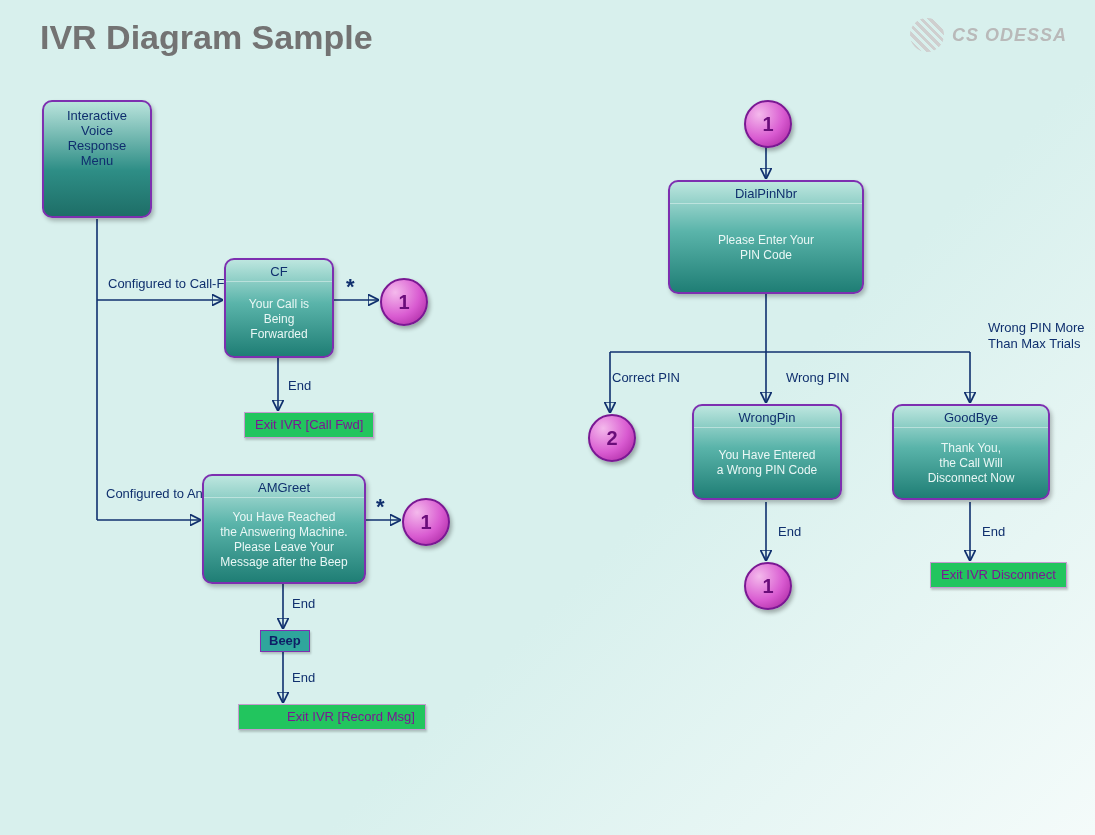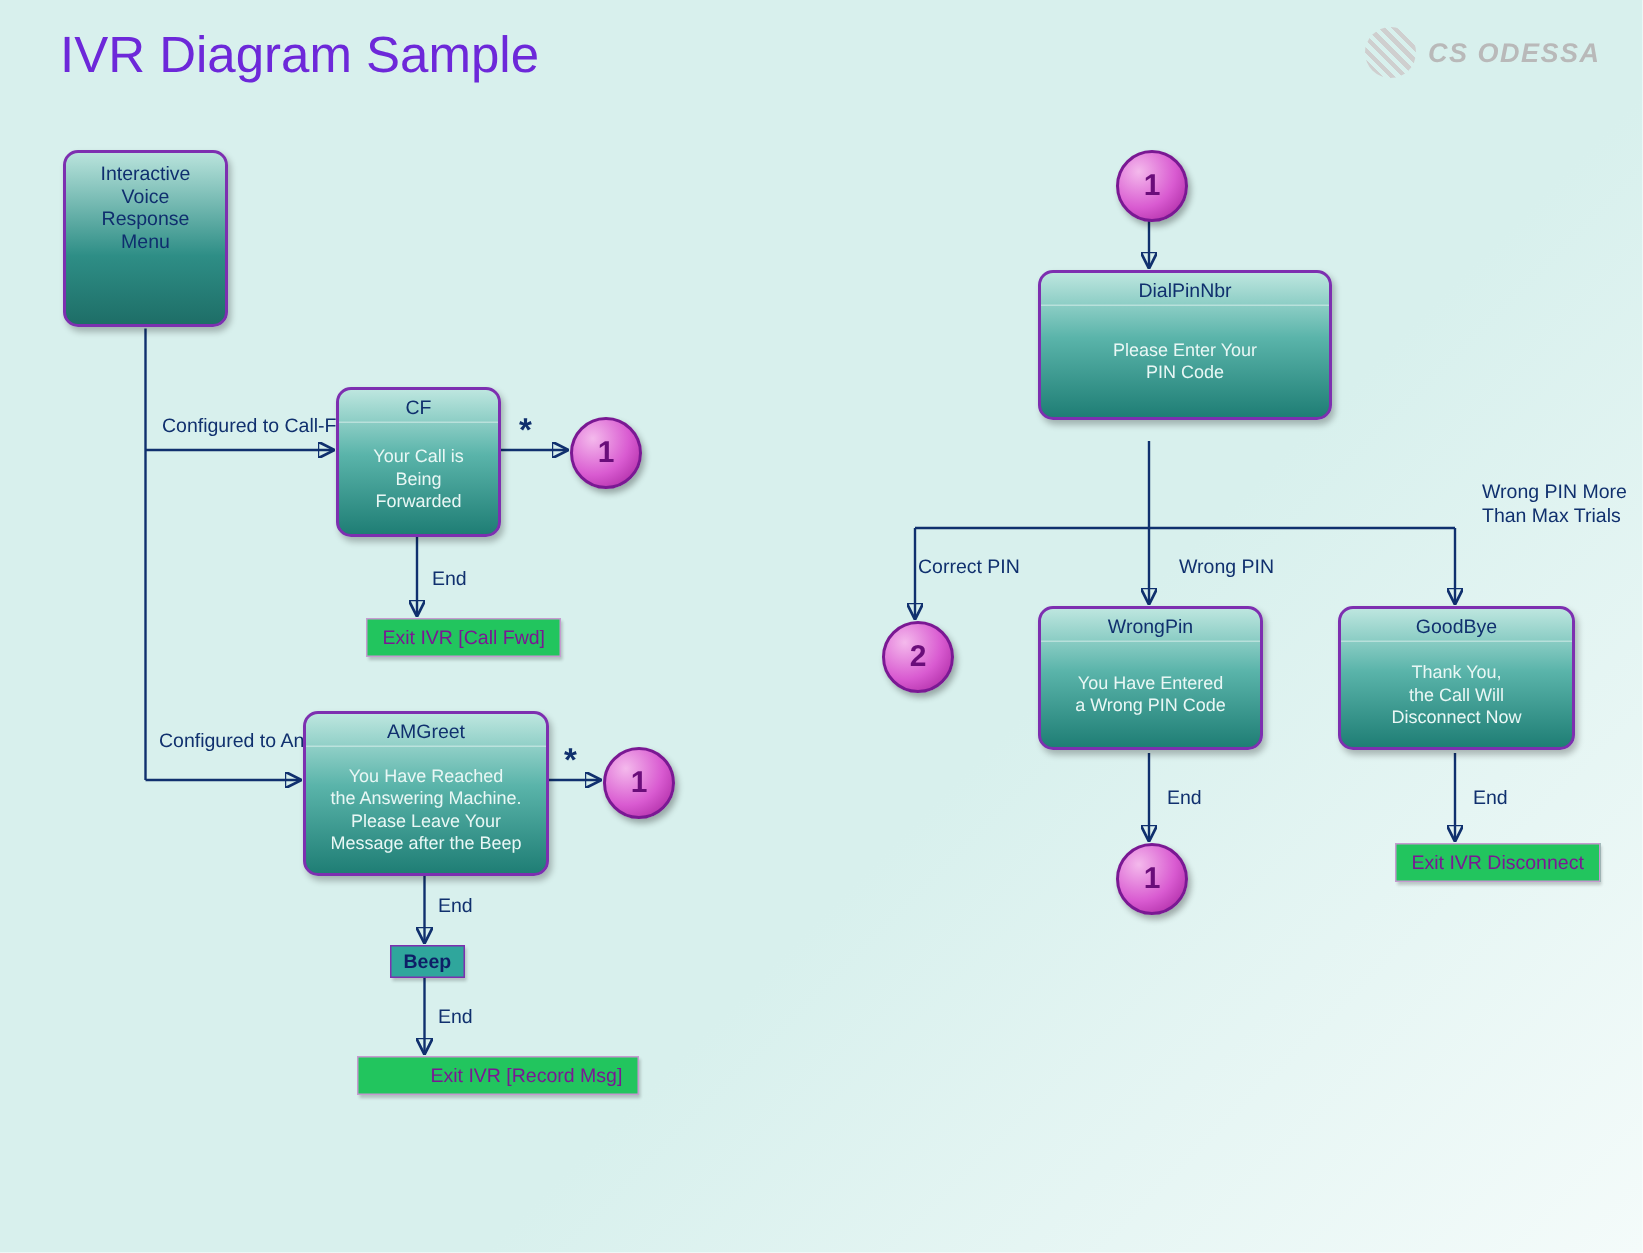--- a/index.html
+++ b/index.html
@@ -4,21 +4,21 @@
 <style>
   html,body{margin:0;padding:0;}
   body{
     width:1095px;height:835px;
     background:linear-gradient(135deg,#d8f0ed 0%,#d8f0ed 60%,#f4fbfa 100%);
     font-family:"Segoe UI",Arial,sans-serif;
     position:relative;overflow:hidden;
   }
   .title{
     position:absolute;left:40px;top:18px;
-    font-size:34px;color:#6d28d9;font-weight:400;
+    font-size:34px;color:#737373;font-weight:700;
   }
   .logo{
     position:absolute;right:28px;top:18px;
     color:#b9b9b9;font-weight:bold;font-style:italic;
     font-size:18px;letter-spacing:1px;
     display:flex;align-items:center;gap:8px;
   }
   .logo-swirl{
     width:34px;height:34px;border-radius:50%;
     background:repeating-linear-gradient(45deg,#cfcfcf 0 3px,transparent 3px 6px);
@@ -155,21 +155,21 @@
 <div class="circ abs" style="left:402px;top:498px;">1</div>
 
 <div class="lbl abs" style="left:292px;top:596px;">End</div>
 <div class="tag small abs" style="left:260px;top:630px;background:#2fa69c;color:#0e1e66;border-color:#7d2fb0;font-weight:bold;">Beep</div>
 <div class="lbl abs" style="left:292px;top:670px;">End</div>
 <div class="tag abs" style="left:238px;top:704px;padding-left:48px;">Exit IVR
 [Record Msg]</div>
 
 <div class="circ abs" style="left:744px;top:100px;">1</div>
 
-<div class="act-box abs" style="left:692px;top:180px;width:196px;height:100px;">
+<div class="act-box abs" style="left:668px;top:180px;width:196px;height:114px;">
   <div class="act-head">DialPinNbr</div>
   <div class="act-body" style="white-space:pre-line;">Please Enter Your
 PIN Code</div>
 </div>
 
 <div class="lbl abs" style="left:612px;top:370px;">Correct PIN</div>
 <div class="lbl abs" style="left:786px;top:370px;">Wrong PIN</div>
 <div class="lbl abs" style="left:988px;top:320px;text-align:left;">Wrong PIN
 More Than
 Max Trials</div>

